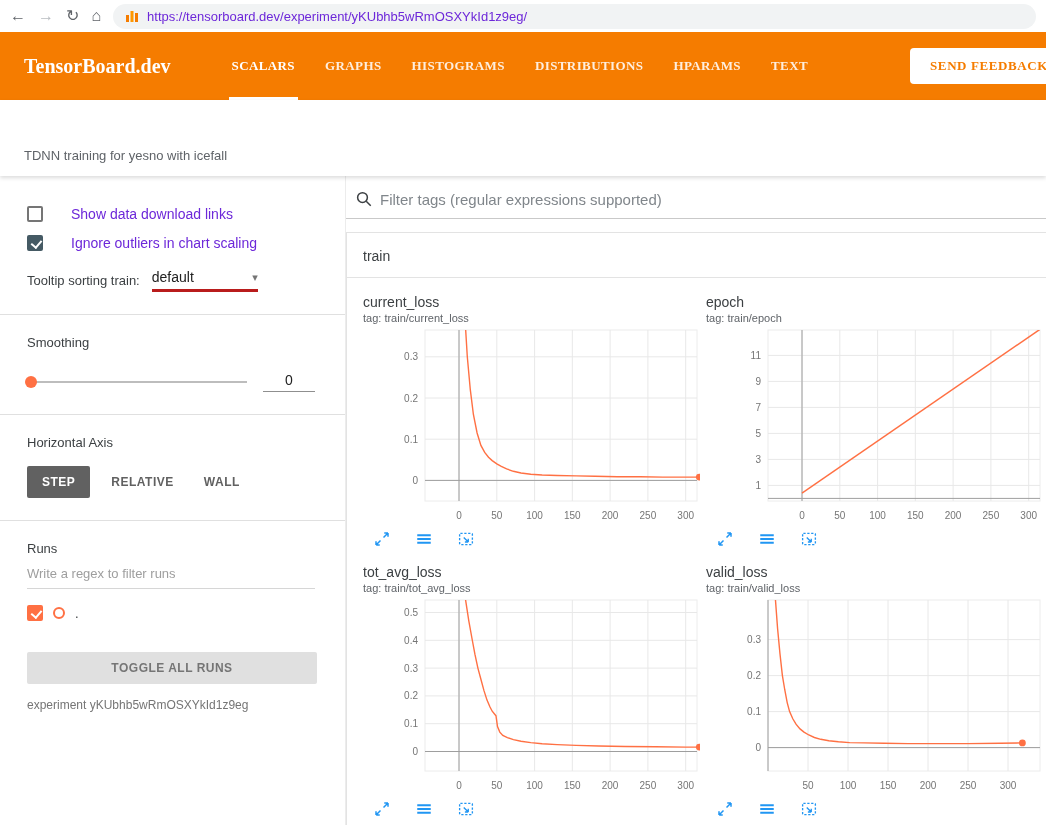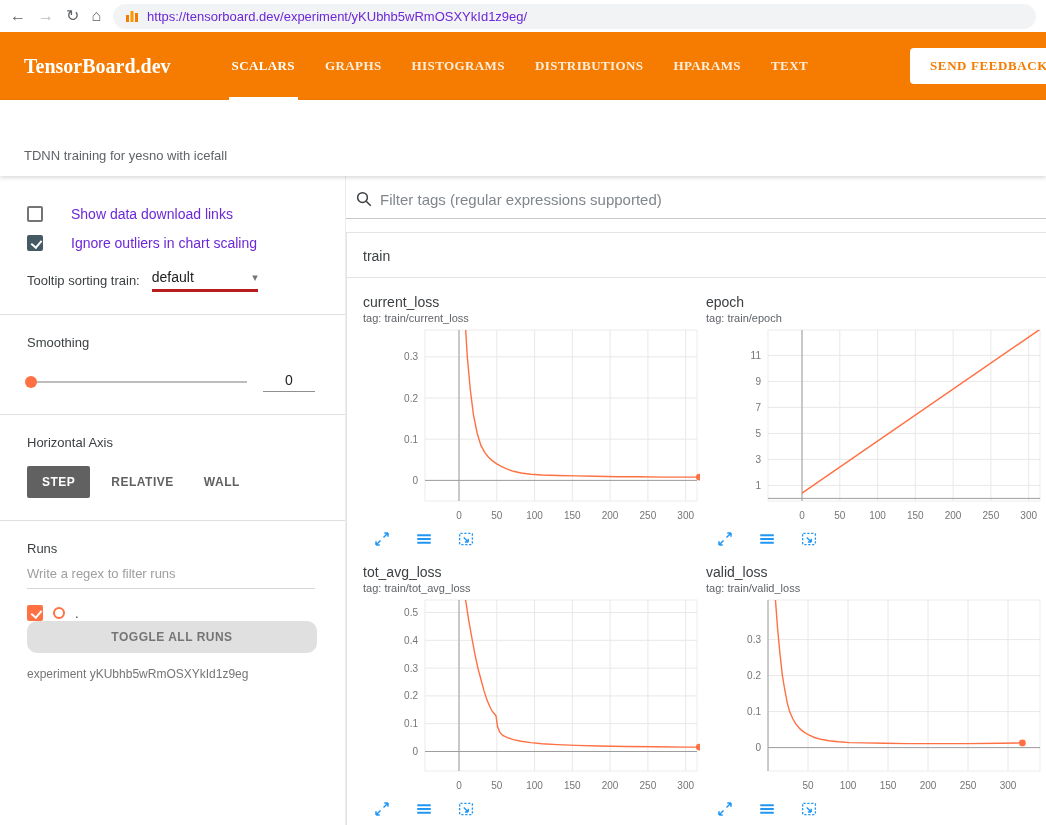--- a/index.html
+++ b/index.html
@@ -49,21 +49,21 @@
   .slider-track { flex:1; height:2px; background:#bdbdbd; position:relative; cursor:pointer; }
   .slider-thumb { position:absolute; left:-2px; top:-5px; width:12px; height:12px; border-radius:50%; background:#ff7043; cursor:grab; }
   .slider-value { width:52px; border-bottom:1px solid #8f8f8f; text-align:center; font-size:14px; padding-bottom:3px; }
   .axis-btns { display:flex; align-items:center; margin-top:16px; }
   .axis-btn { font-size:12px; letter-spacing:0.5px; font-weight:700; color:#616161; padding:9px 15px; border:none; background:transparent; border-radius:2px; cursor:pointer; font-family:inherit; }
   .axis-btn.active { background:#616161; color:#fff; margin-right:6px; }
   .runs-filter { width:100%; border:none; outline:none; border-bottom:1px solid #d6d6d6; font-family:inherit; font-size:13px; color:#212121; padding:10px 0 7px; background:transparent; }
   .runs-filter::placeholder { color:#9e9e9e; }
   .run-row { display:flex; align-items:center; gap:10px; margin-top:16px; font-size:13px; color:#3c4043; }
   .run-swatch { width:12px; height:12px; border:2px solid #ff7043; border-radius:50%; flex:none; cursor:pointer; }
-  .toggle-runs { width:290px; margin-top:0; background:#e0e0e0; border:none; color:#757575; font-family:inherit; font-size:12px; font-weight:700; letter-spacing:0.5px; padding:9px 0; border-radius:10px; cursor:pointer; }
+  .toggle-runs { width:290px; margin-top:31px; background:#e0e0e0; border:none; color:#757575; font-family:inherit; font-size:12px; font-weight:700; letter-spacing:0.5px; padding:9px 0; border-radius:2px; cursor:pointer; }
   .exp-id { margin-top:14px; font-size:12px; color:#757575; }
 
   
   .filter-row { display:flex; align-items:center; gap:7px; padding:14px 0 10px 9px; border-bottom:1px solid #c9c9c9; }
   .tag-filter { flex:1; border:none; outline:none; font-family:inherit; font-size:15px; color:#212121; background:transparent; }
   .tag-filter::placeholder { color:#80868b; }
   .card { margin-top:13px; border-top:1px solid #e3e3e3; border-left:1px solid #e3e3e3; background:#fff; flex:1; }
   .card-header { padding:15px 16px 13px; font-size:14px; color:#3c4043; border-bottom:1px solid #e3e3e3; cursor:pointer; }
   .charts-grid { padding:16px 0 0 16px; display:flex; flex-wrap:wrap; column-gap:6px; row-gap:16px; }
   .chart-card { width:337px; }

